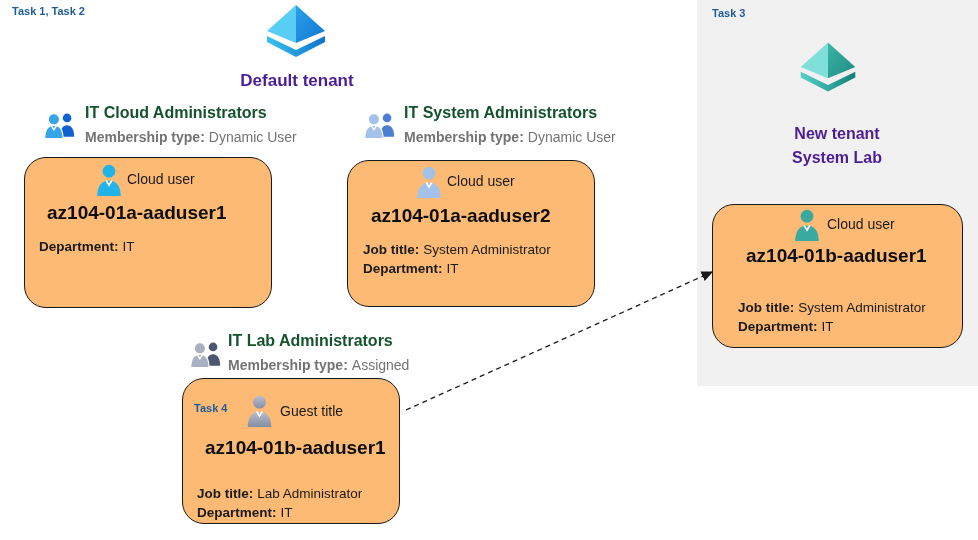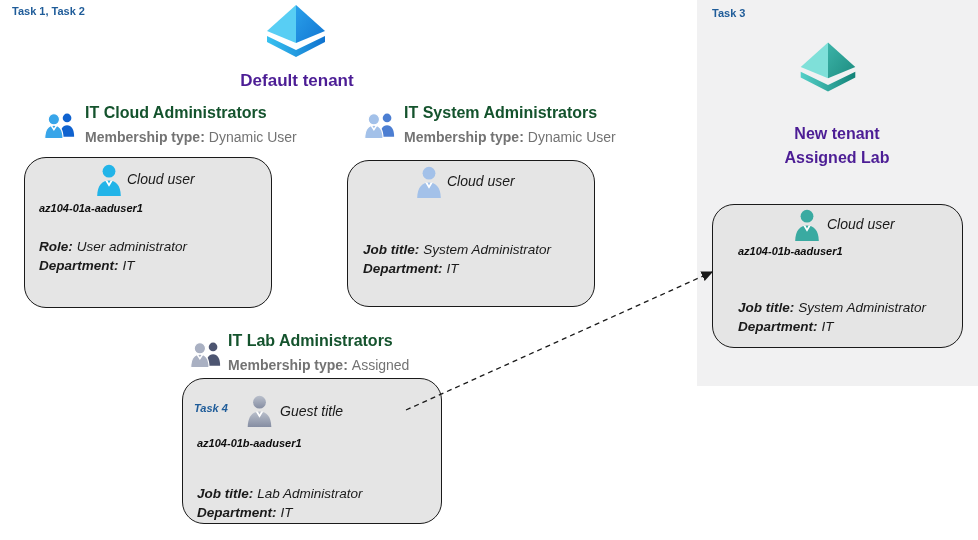--- a/index.html
+++ b/index.html
@@ -41,38 +41,38 @@
   }
   .membership{
     position:absolute;
     font-size:14px;
     color:#737373;
     white-space:nowrap;
   }
   .membership .lbl{font-weight:700;padding-right:4px;}
   .box{
     position:absolute;
-    background:#e5e5e5;
+    background:#fdba74;
     border:1.4px solid #1a1a1a;
     border-radius:22px;
     box-sizing:border-box;
-    font-style:italic;
   }
   .user-type{
     position:absolute;
     font-size:14px;
     color:#1a1a1a;
     white-space:nowrap;
   }
   .user-name{
     position:absolute;
-    font-size:11px;
+    font-size:19px;
     font-weight:700;
     color:#0d0d0d;
     white-space:nowrap;
+    margin-left:8px;
   }
   .details{
     position:absolute;
     font-size:13.5px;
     line-height:18.5px;
     color:#1a1a1a;
     white-space:nowrap;
   }
   .details .lbl{font-weight:700;padding-right:4px;}
   svg{display:block;}
@@ -144,23 +144,20 @@
     <svg width="26" height="32" viewBox="0 0 26 32">
       <circle cx="13" cy="7.2" r="6.4" fill="#22b4e8"></circle>
       <path d="M1.2,32 C1.4,21.8 5.8,16.6 13,16.6 C20.2,16.6 24.6,21.8 24.8,32 Z" fill="#22b4e8"></path>
       <polygon points="9.2,16.6 13,22.8 16.8,16.6 14.6,16.6 13,19.6 11.4,16.6" fill="#ffffff"></polygon>
     </svg>
   </div>
   <div class="user-type" style="left:102px;top:13px;">Cloud user</div>
   <div class="user-name" style="left:14px;top:44px;">az104-01a-aaduser1</div>
   <div class="details" style="left:14px;top:80px;">
     <div>
-      <span class="lbl">Role:</span><span>User administrator</span>
-    </div>
-    <div>
       <span class="lbl">Department:</span><span>IT</span>
     </div>
   </div>
 </div>
 
 <div class="abs" style="left:364px;top:110px;">
   <svg width="32" height="30" viewBox="0 0 34 30">
     <circle cx="24.5" cy="7.5" r="4.6" fill="#4c7ed2"></circle>
     <path d="M17,27.5 C17,19.5 19.8,15.3 24.5,15.3 C29.2,15.3 32,19.5 32,27.5 Z" fill="#4c7ed2"></path>
     <circle cx="10.5" cy="9" r="6" fill="#a3c1e9" stroke="#ffffff" stroke-width="1.2"></circle>
@@ -175,20 +172,21 @@
 
 <div class="box" style="left:347px;top:160px;width:248px;height:147px;">
   <div class="abs" style="left:68px;top:5px;">
     <svg width="26" height="32" viewBox="0 0 26 32">
       <circle cx="13" cy="7.2" r="6.4" fill="#a3c1e9"></circle>
       <path d="M1.2,32 C1.4,21.8 5.8,16.6 13,16.6 C20.2,16.6 24.6,21.8 24.8,32 Z" fill="#a3c1e9"></path>
       <polygon points="9.2,16.6 13,22.8 16.8,16.6 14.6,16.6 13,19.6 11.4,16.6" fill="#ffffff"></polygon>
     </svg>
   </div>
   <div class="user-type" style="left:99px;top:12px;">Cloud user</div>
+  <div class="user-name" style="left:15px;top:44px;">az104-01a-aaduser2</div>
   <div class="details" style="left:15px;top:80px;">
     <div>
       <span class="lbl">Job title:</span><span>System Administrator</span>
     </div>
     <div>
       <span class="lbl">Department:</span><span>IT</span>
     </div>
   </div>
 </div>
 
@@ -199,21 +197,21 @@
     <circle cx="10.5" cy="9" r="6" fill="#a9b0c2" stroke="#ffffff" stroke-width="1.2"></circle>
     <path d="M0.8,29.5 C0.8,19.8 4.6,15.2 10.5,15.2 C16.4,15.2 20.2,19.8 20.2,29.5 Z" fill="#a9b0c2" stroke="#ffffff" stroke-width="1.2"></path>
     <polygon points="6.8,15.9 10.5,21.4 14.2,15.9 12.3,15.9 10.5,18.5 8.7,15.9" fill="#ffffff"></polygon>
   </svg>
 </div>
 <div class="group-title" style="left:228px;top:332px;">IT Lab Administrators</div>
 <div class="membership" style="left:228px;top:357px;">
   <span class="lbl">Membership type:</span><span>Assigned</span>
 </div>
 
-<div class="box" style="left:182px;top:378px;width:260px;height:146px;">
+<div class="box" style="left:182px;top:378px;width:218px;height:146px;">
   <div class="task-label" style="left:11px;top:23px;">Task 4</div>
   <div class="abs" style="left:63px;top:16px;">
     <svg width="27" height="32" viewBox="0 0 26 32">
       <circle cx="13" cy="7.2" r="6.4" fill="url(#gradGrayPerson)"></circle>
       <path d="M1.2,32 C1.4,21.8 5.8,16.6 13,16.6 C20.2,16.6 24.6,21.8 24.8,32 Z" fill="url(#gradGrayPerson)"></path>
       <polygon points="9.2,16.6 13,22.8 16.8,16.6 14.6,16.6 13,19.6 11.4,16.6" fill="#ffffff"></polygon>
     </svg>
   </div>
   <div class="user-type" style="left:97px;top:24px;">Guest title</div>
   <div class="user-name" style="left:14px;top:58px;">az104-01b-aaduser1</div>
@@ -230,21 +228,21 @@
 <div class="task-label" style="left:712px;top:7px;">Task 3</div>
 
 <div class="abs" style="left:796px;top:40px;">
   <svg width="64" height="56" viewBox="0 0 68 56">
     <polygon points="34,1 5,27 34,39" fill="#7fe0d9"></polygon>
     <polygon points="34,1 63,27 34,39" fill="url(#gradTealFace)"></polygon>
     <polygon points="5,32 34,46 63,32 63,38 34,53 5,38" fill="url(#gradTealBand)"></polygon>
   </svg>
 </div>
 <div class="tenant-name" style="left:707px;top:125px;width:260px;font-size:16px;">New tenant</div>
-<div class="tenant-name" style="left:707px;top:149px;width:260px;font-size:16px;">Assigned Lab</div>
+<div class="tenant-name" style="left:707px;top:149px;width:260px;font-size:16px;">System Lab</div>
 
 <div class="box" style="left:712px;top:204px;width:251px;height:144px;">
   <div class="abs" style="left:81px;top:4px;">
     <svg width="26" height="32" viewBox="0 0 26 32">
       <circle cx="13" cy="7.2" r="6.4" fill="#3aaaa1"></circle>
       <path d="M1.2,32 C1.4,21.8 5.8,16.6 13,16.6 C20.2,16.6 24.6,21.8 24.8,32 Z" fill="#3aaaa1"></path>
       <polygon points="9.2,16.6 13,22.8 16.8,16.6 14.6,16.6 13,19.6 11.4,16.6" fill="#ffffff"></polygon>
     </svg>
   </div>
   <div class="user-type" style="left:114px;top:11px;">Cloud user</div>

